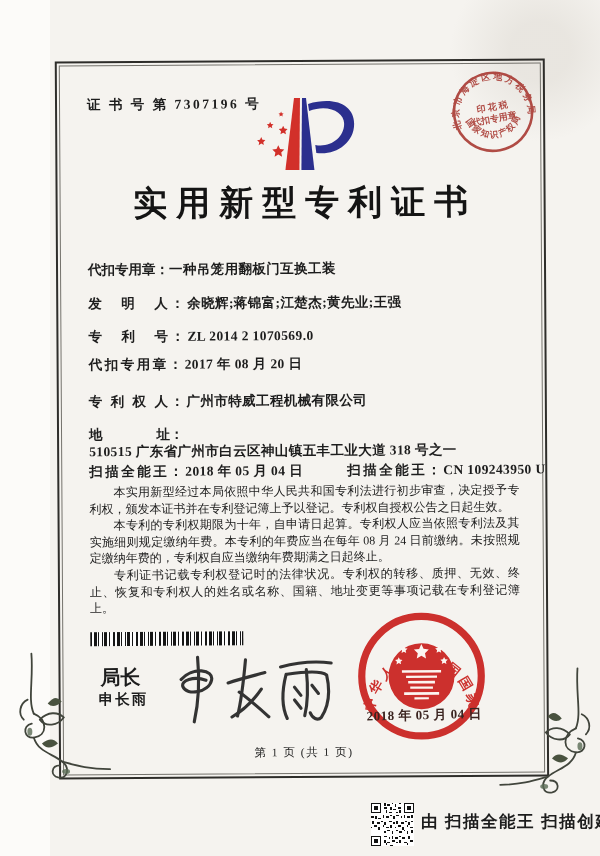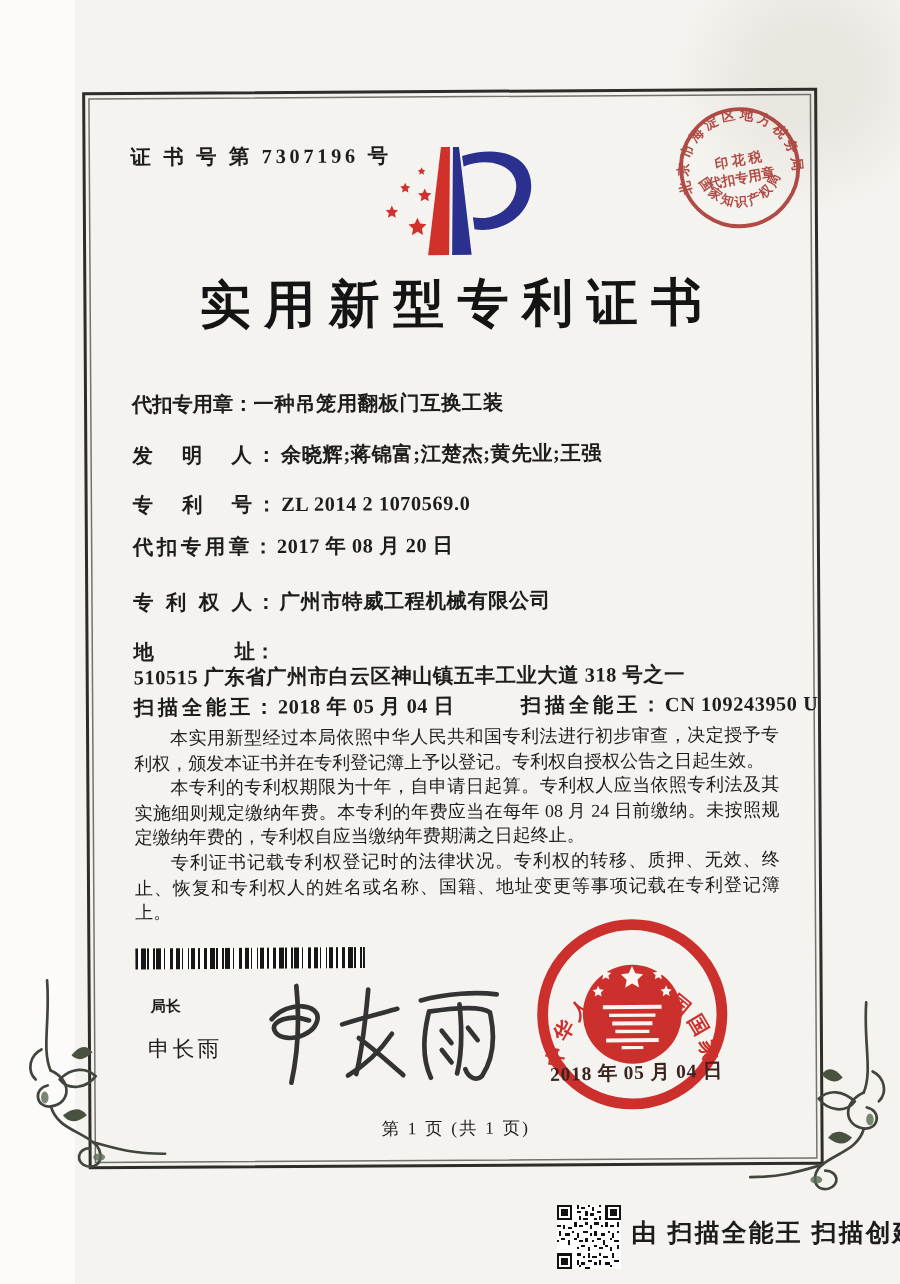--- a/index.html
+++ b/index.html
@@ -41,22 +41,22 @@
 
   .barcode{left:30px;top:569px;width:153px;height:14px;
     background:repeating-linear-gradient(90deg,
       #161616 0 2px, #fdfdfd 2px 4px,
       #161616 4px 7px, #fdfdfd 7px 8px,
       #161616 8px 9px, #fdfdfd 9px 12px,
       #161616 12px 13px, #fdfdfd 13px 14px,
       #161616 14px 17px, #fdfdfd 17px 19px,
       #161616 19px 20px, #fdfdfd 20px 23px);}
 
-  .officer-title{left:40px;top:601px;font-size:10px;font-weight:600;}
-  .officer-name{left:38px;top:627px;font-size:14.5px;font-weight:400;letter-spacing:2px;}
+  .officer-title{left:40px;top:601px;font-size:20px;font-weight:600;}
+  .officer-name{left:38px;top:627px;font-size:14.5px;font-weight:700;letter-spacing:2px;}
   .signature{left:104px;top:584px;width:175px;height:84px;}
 
   .seal{left:296px;top:549px;width:130px;height:136px;opacity:.92;}
   .seal-date{left:306px;top:645px;font-size:13px;font-weight:700;color:#3b2420;
     letter-spacing:.5px;transform:rotate(-1deg);white-space:nowrap;z-index:5;}
 
   .page-footer{left:0;right:0;top:683px;text-align:center;font-size:11.5px;letter-spacing:1.5px;}
 
   .flourish{width:96px;height:142px;z-index:6;}
   .fl-left{left:14px;top:650px;}

